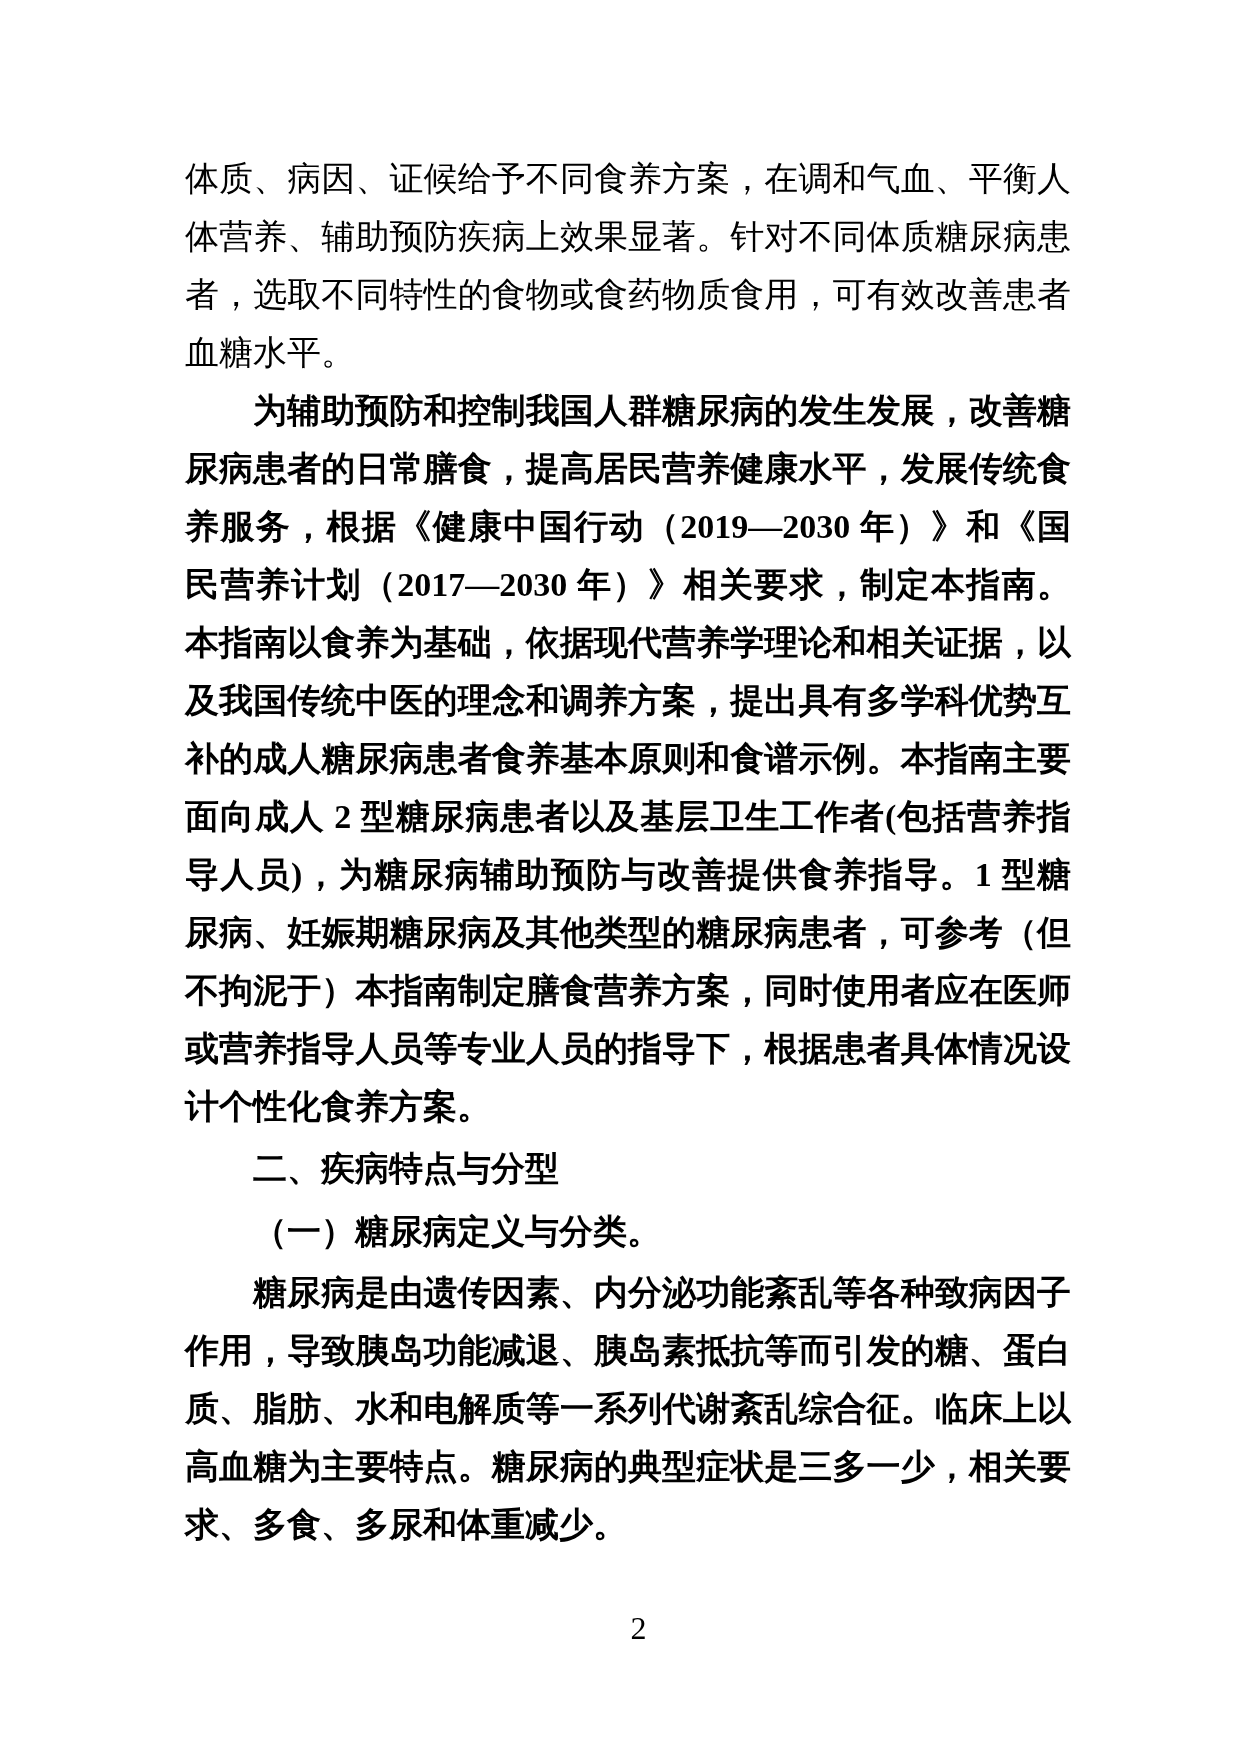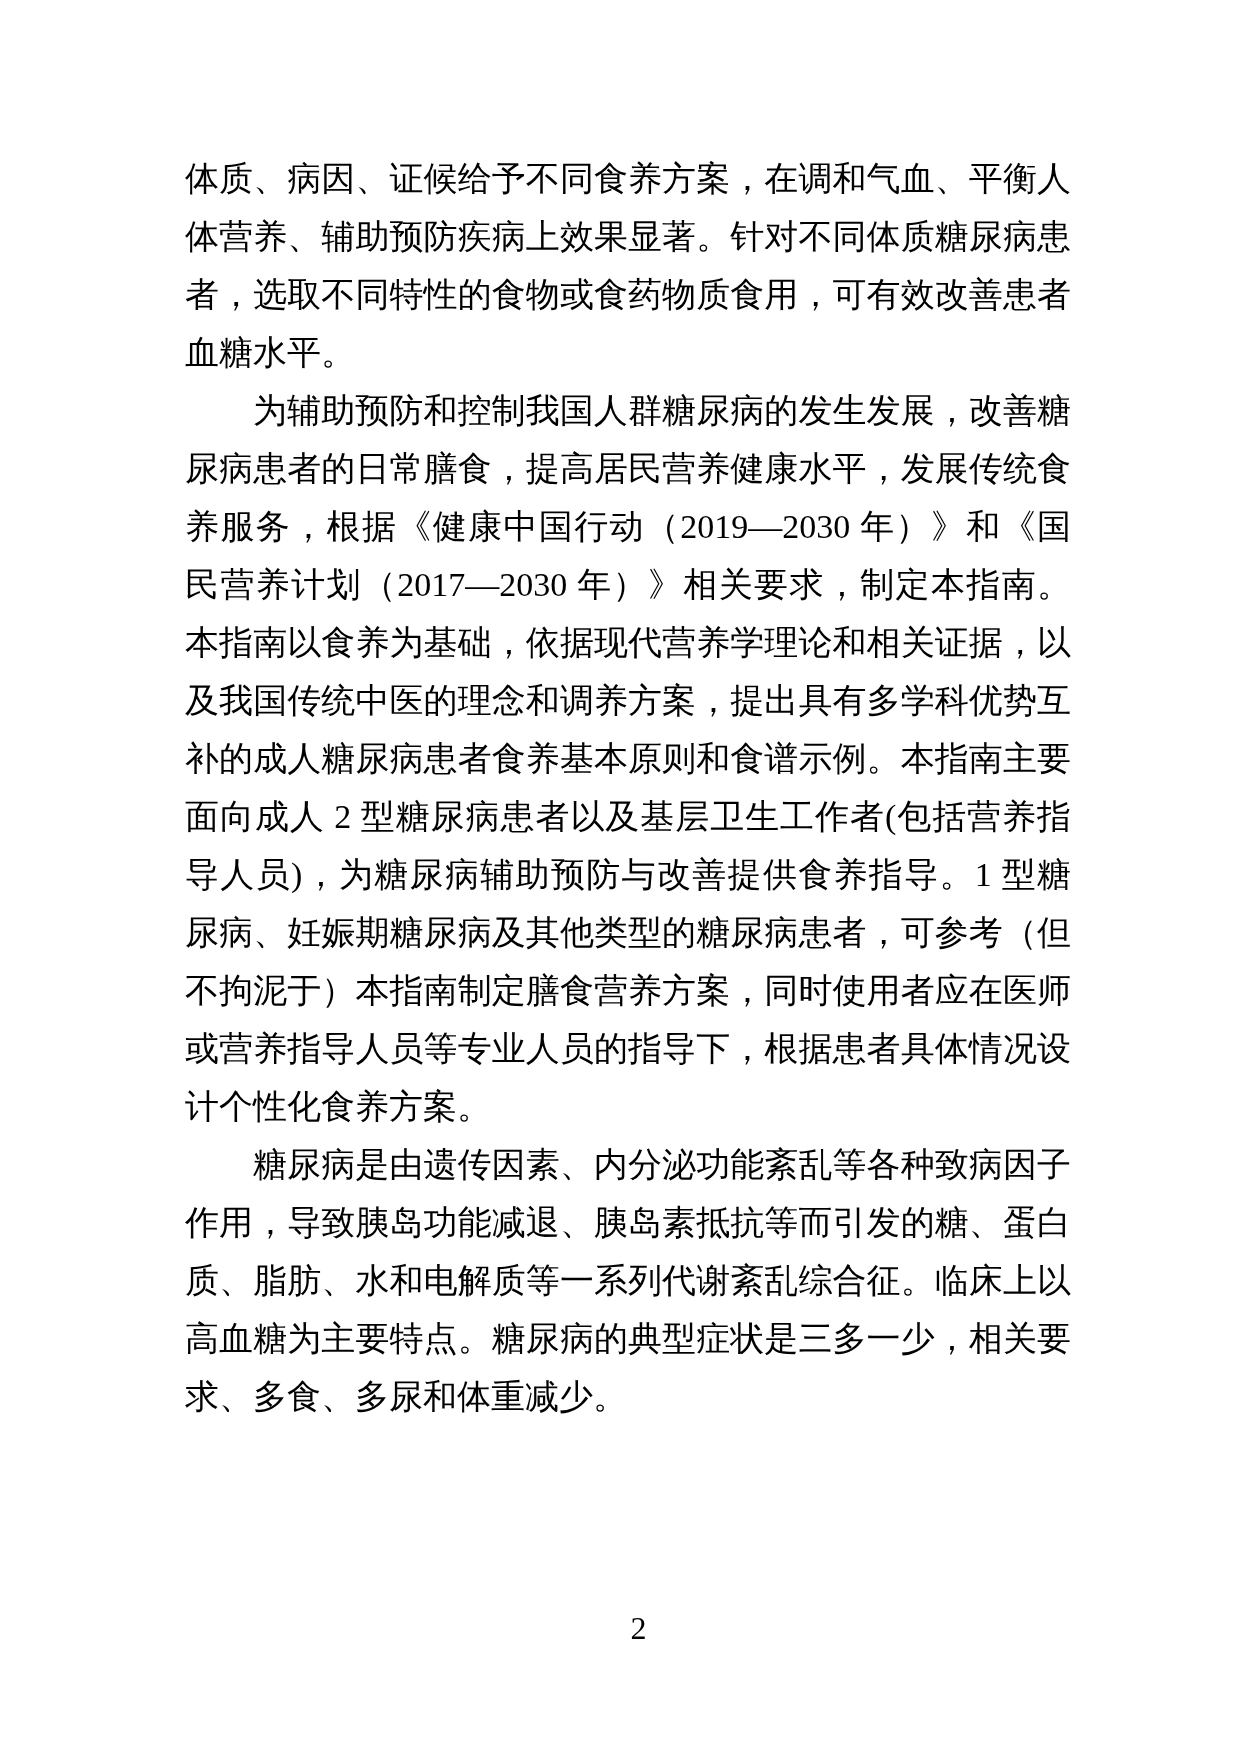--- a/index.html
+++ b/index.html
@@ -27,20 +27,21 @@
     text-align: justify;
     text-justify: inter-character;
     letter-spacing: 0;
   }
   .doc-body p {
     margin: 0;
     padding: 0;
   }
   .doc-body p.indent {
     text-indent: 2em;
+    font-weight: bold;
   }
   .doc-body p.heading {
     font-family: "Liberation Sans", "DejaVu Sans", sans-serif;
     font-weight: bold;
     line-height: 64px;
     text-align: left;
   }
   .doc-body p.subheading {
     line-height: 64px;
     text-align: left;
@@ -56,18 +57,20 @@
     font-family: "Liberation Serif", "DejaVu Serif", serif;
   }
 </style>
 </head>
 <body>
 
 <div class="page">
   <main class="doc-body">
       <p class="body">体质、病因、证候给予不同食养方案，在调和气血、平衡人体营养、辅助预防疾病上效果显著。针对不同体质糖尿病患者，选取不同特性的食物或食药物质食用，可有效改善患者血糖水平。</p>
       <p class="body indent">为辅助预防和控制我国人群糖尿病的发生发展，改善糖尿病患者的日常膳食，提高居民营养健康水平，发展传统食养服务，根据《健康中国行动（2019—2030 年）》和《国民营养计划（2017—2030 年）》相关要求，制定本指南。本指南以食养为基础，依据现代营养学理论和相关证据，以及我国传统中医的理念和调养方案，提出具有多学科优势互补的成人糖尿病患者食养基本原则和食谱示例。本指南主要面向成人 2 型糖尿病患者以及基层卫生工作者(包括营养指导人员)，为糖尿病辅助预防与改善提供食养指导。1 型糖尿病、妊娠期糖尿病及其他类型的糖尿病患者，可参考（但不拘泥于）本指南制定膳食营养方案，同时使用者应在医师或营养指导人员等专业人员的指导下，根据患者具体情况设计个性化食养方案。</p>
+      <p class="heading indent">二、疾病特点与分型</p>
+      <p class="subheading indent">（一）糖尿病定义与分类。</p>
       <p class="body indent">糖尿病是由遗传因素、内分泌功能紊乱等各种致病因子作用，导致胰岛功能减退、胰岛素抵抗等而引发的糖、蛋白质、脂肪、水和电解质等一系列代谢紊乱综合征。临床上以高血糖为主要特点。糖尿病的典型症状是三多一少，相关要求、多食、多尿和体重减少。</p>
     </main>
   <footer class="page-footer">
     <span>2</span>
   </footer>
 </div>
 
 </body></html>

